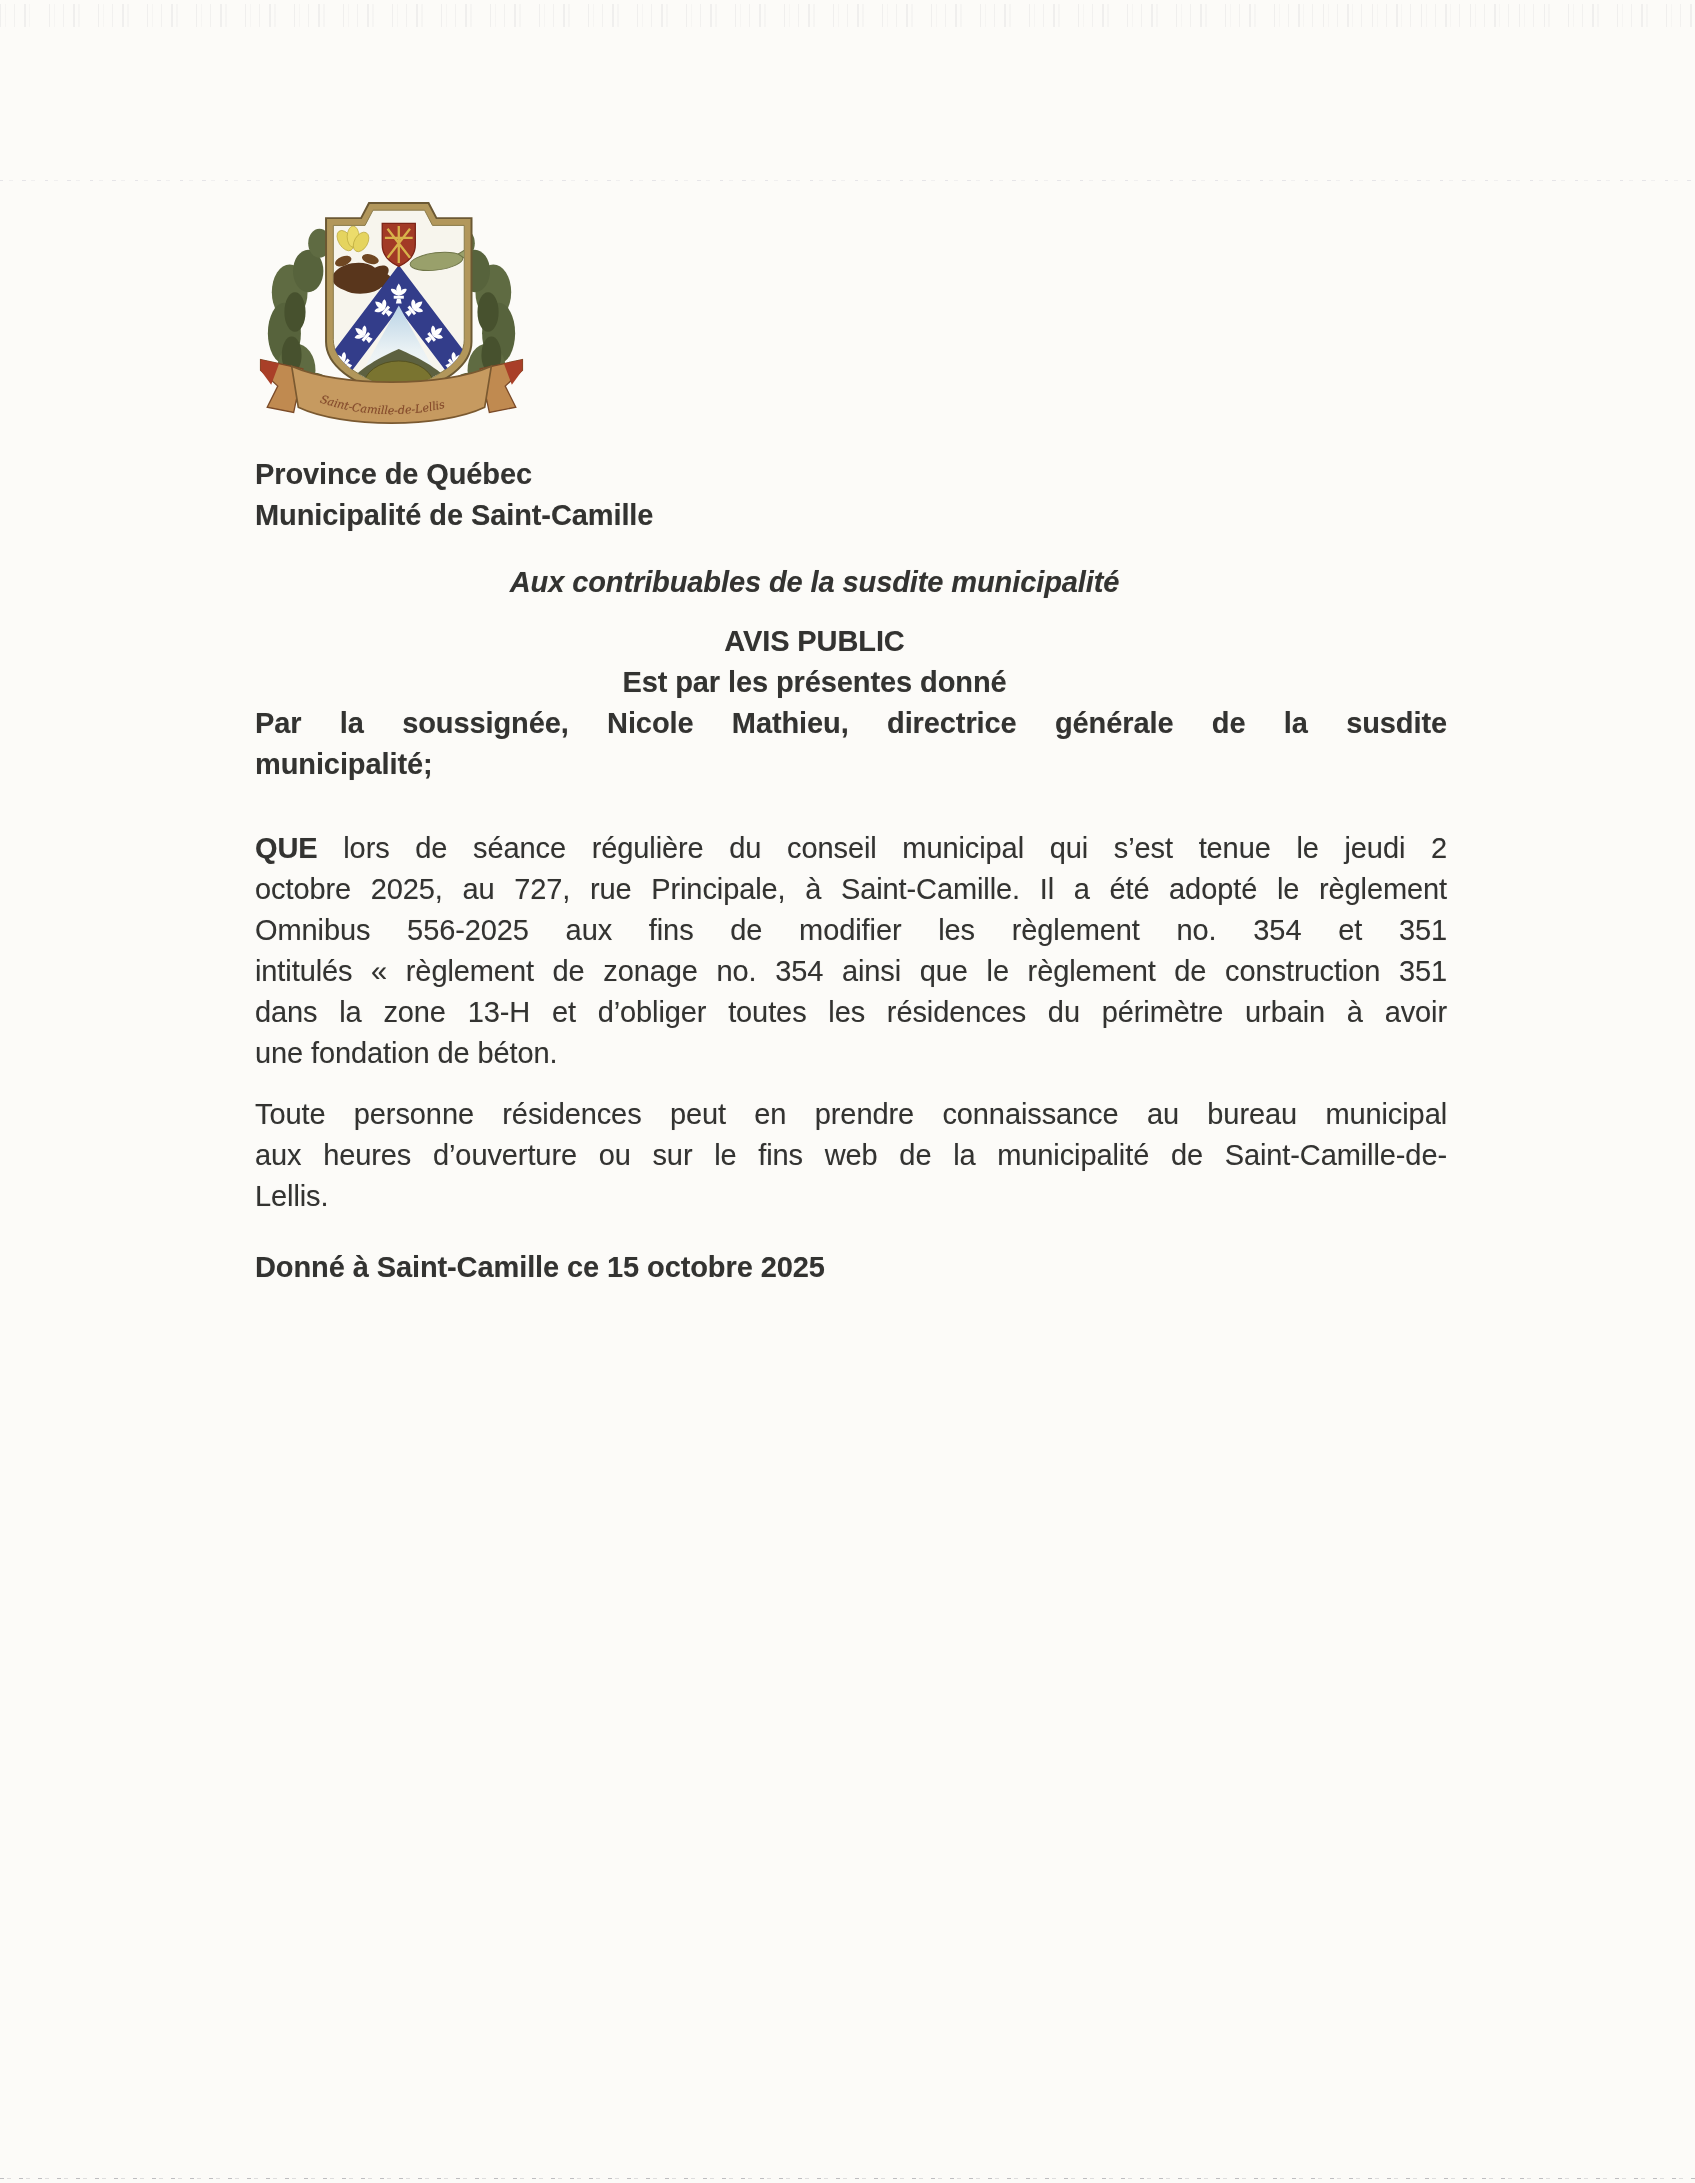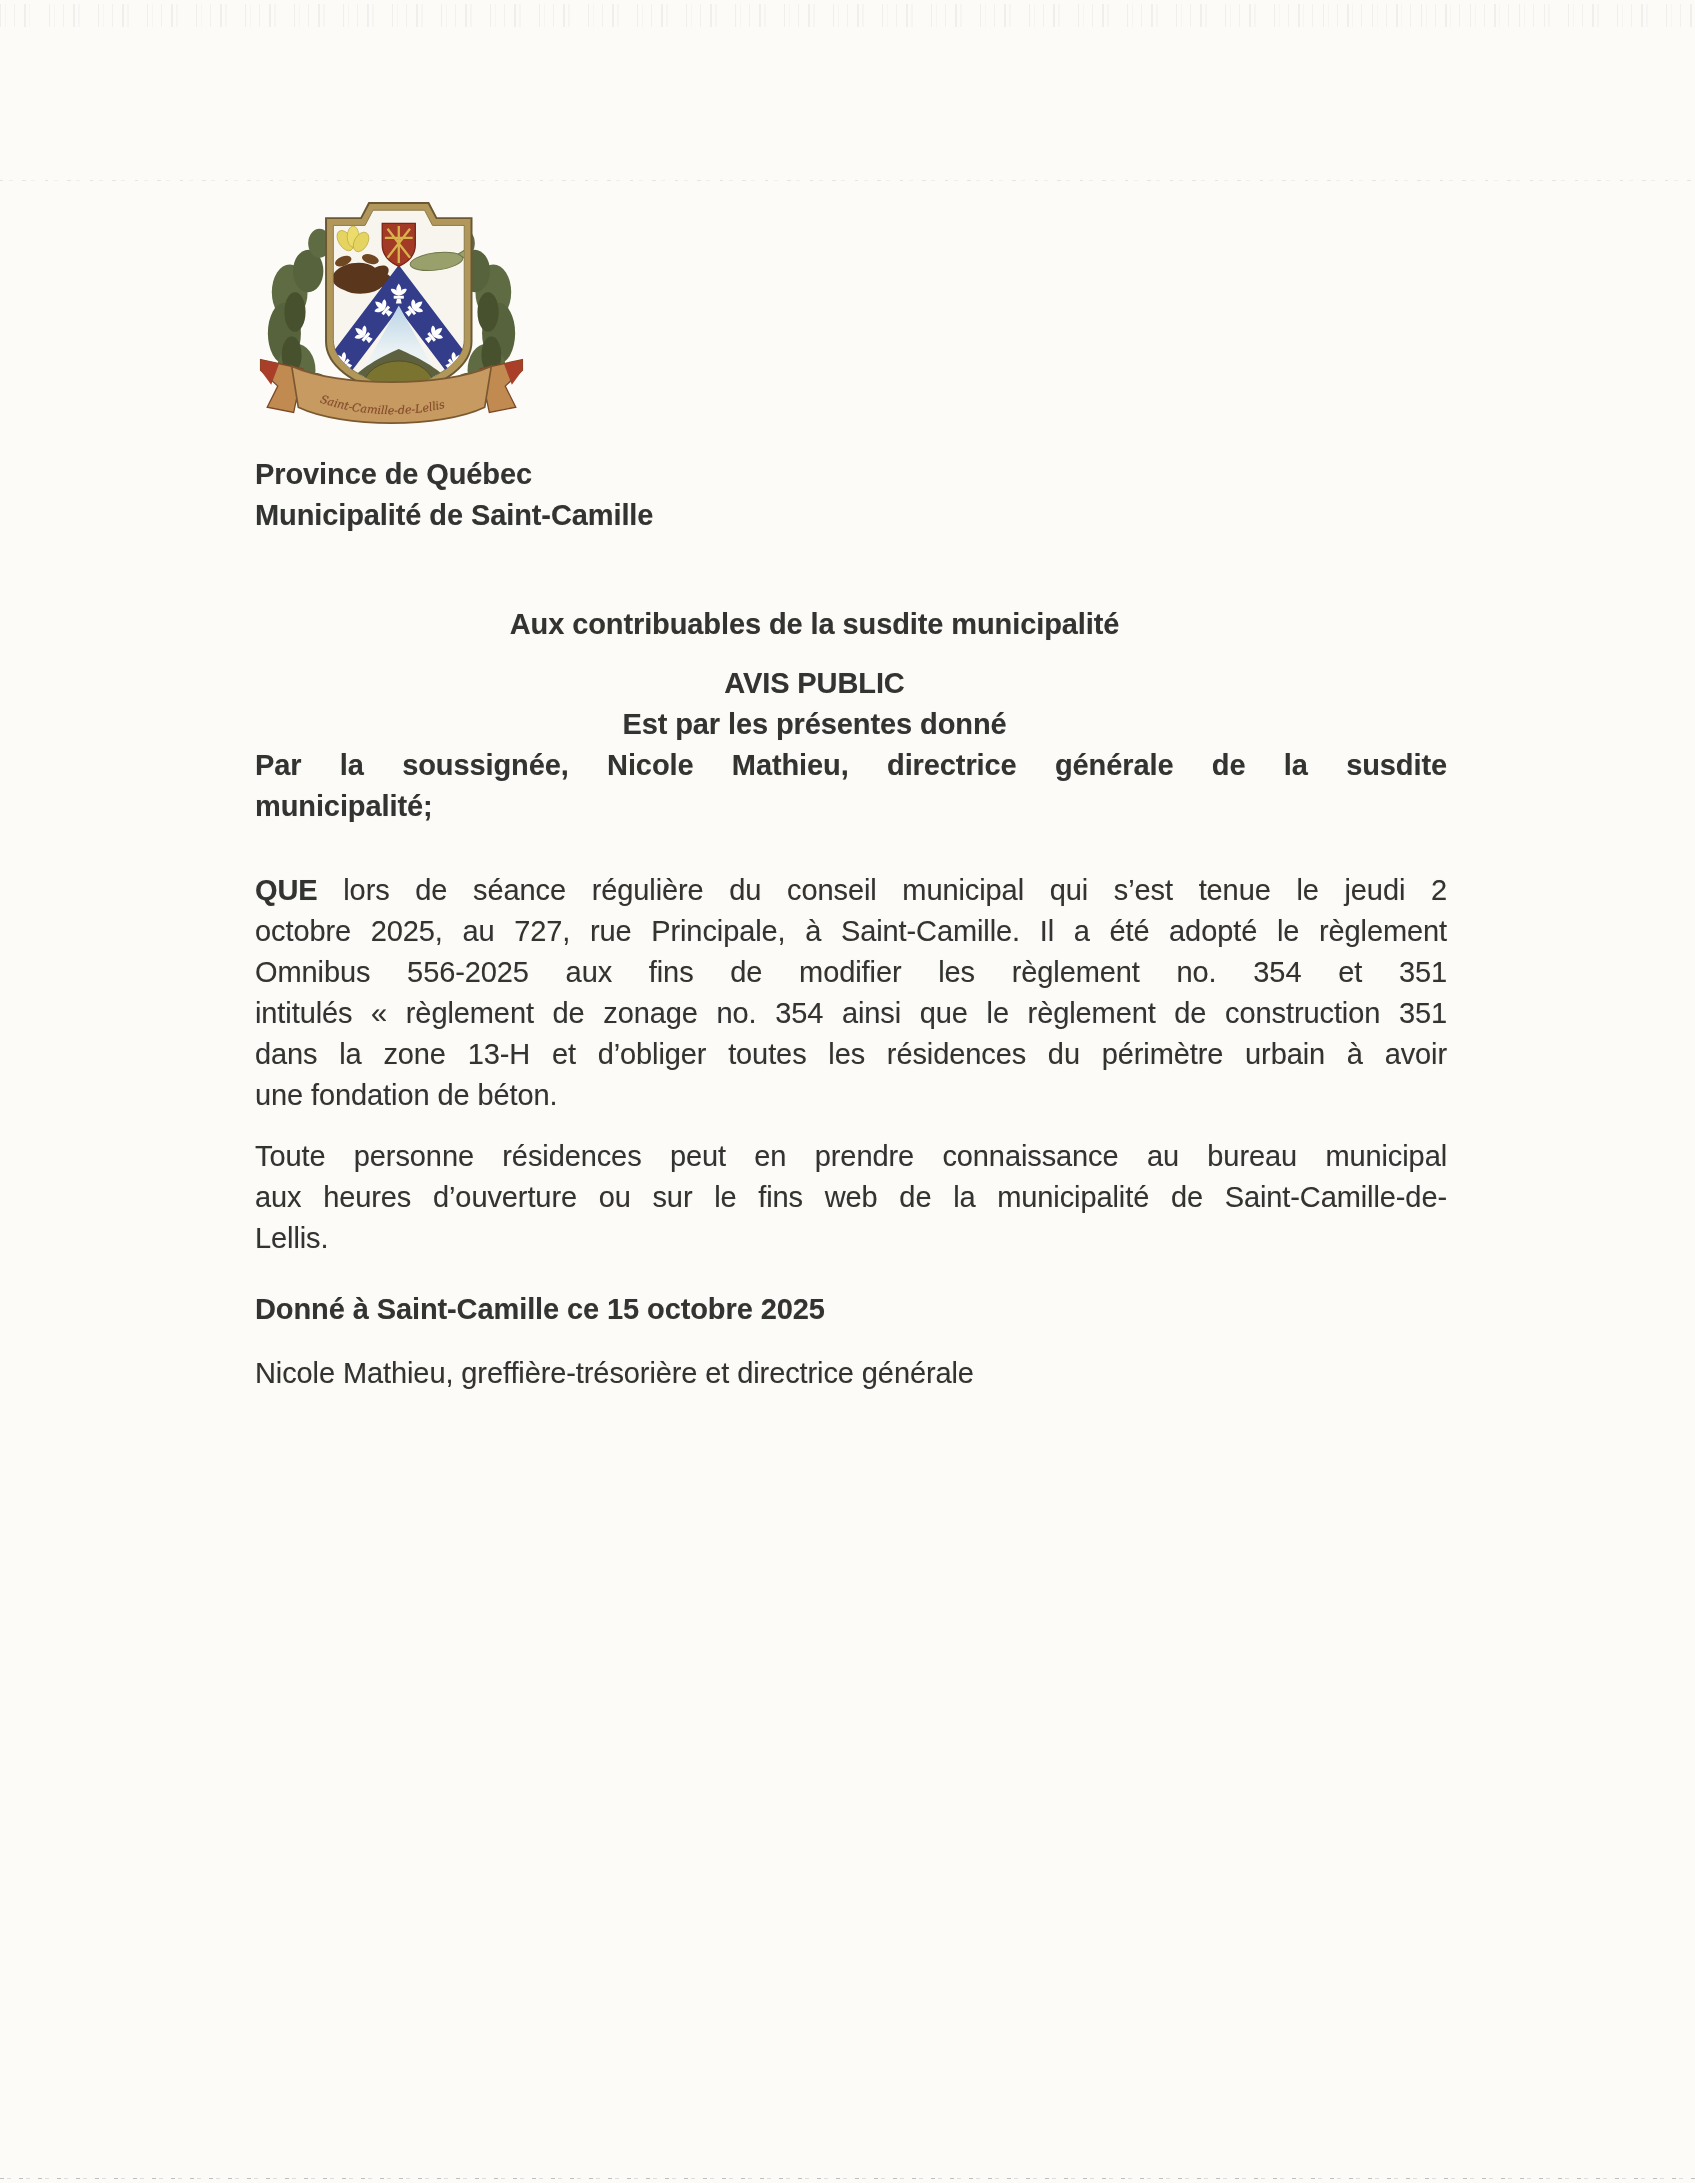--- a/index.html
+++ b/index.html
@@ -52,21 +52,21 @@
   .logo {
     margin-top: 193px;
     width: 273px;
     height: 242px;
   }
   .logo svg { display: block; width: 100%; height: 100%; }
   .doc-text { font-size: 29px; line-height: 41px; }
   .b { font-weight: bold; }
   .header-block { margin-top: 18.5px; font-weight: bold; }
   .centered { text-align: center; padding-right: 73px; font-weight: bold; }
-  .addressee { margin-top: 68px; }
+  .addressee { margin-top: 26px; font-style: italic; }
   .title-line { margin-top: 18px; }
   .issuer-block { font-weight: bold; }
   .jline { text-align: justify; text-align-last: justify; }
   .lline { text-align: left; }
   .para-1 { margin-top: 43px; }
   .para-2 { margin-top: 20px; }
   .dateline { margin-top: 30.5px; font-weight: bold; }
   .signature { margin-top: 23px; }
 </style>
 </head>
@@ -197,19 +197,18 @@
     </div>
 
     <div class="doc-text para-2">
       <div class="jline">Toute personne résidences peut en prendre connaissance au bureau municipal</div>
       <div class="jline">aux heures d’ouverture ou sur le fins web de la municipalité de Saint-Camille-de-</div>
       <div class="lline">Lellis.</div>
     </div>
 
     <div class="doc-text dateline">Donné à Saint-Camille ce 15 octobre 2025</div>
 
-    <div class="doc-text signature">Nicole Mathieu, greffière-trésorière et directrice générale</div>
 
   </div>
 
   <div class="scan-line scan-line-bottom"></div>
 </div>
 
 
 </body></html>

